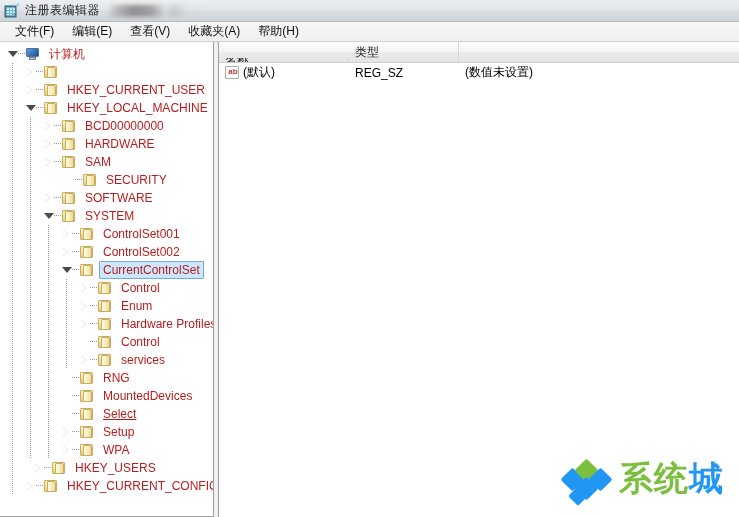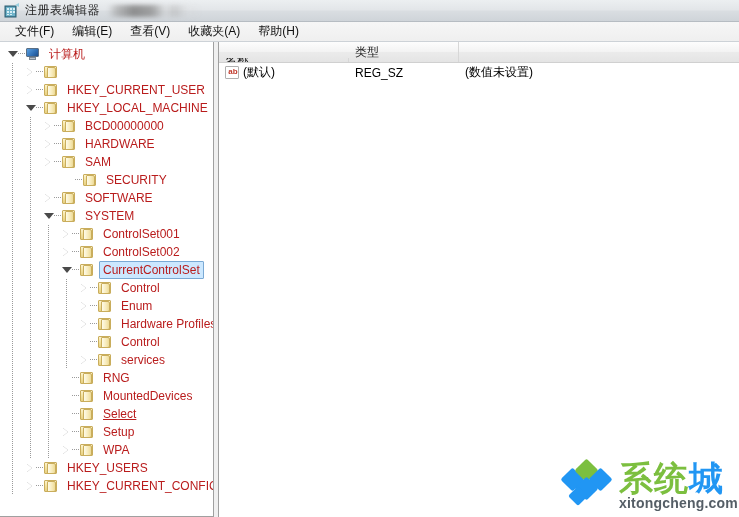--- a/index.html
+++ b/index.html
@@ -612,21 +612,21 @@
             <div class="vline" style="left: 30px;"></div>
             <div class="vline" style="left: 48px;"></div>
             <div class="expander collapsed"></div>
             <div class="dots"></div>
             <div class="ficon">
               <div class="back"></div>
               <div class="front"></div>
             </div>
             <span class="tlabel">WPA</span>
           </div>
-          <div class="tnode" style="padding-left: 24px;">
+          <div class="tnode" style="padding-left: 32px;">
             <div class="vline" style="left: 12px;"></div>
             <div class="expander collapsed"></div>
             <div class="dots"></div>
             <div class="ficon">
               <div class="back"></div>
               <div class="front"></div>
             </div>
             <span class="tlabel">HKEY_USERS</span>
           </div>
           <div class="tnode" style="padding-left: 24px;">
@@ -665,16 +665,15 @@
 
   <div class="watermark">
     <div class="wm-logo">
       <div class="dmd d1"></div>
       <div class="dmd d2"></div>
       <div class="dmd d3"></div>
       <div class="dmd d4"></div>
       <div class="dmd d5"></div>
     </div>
     <div class="wm-cn"><span>系统</span><span class="blue">城</span></div>
-    <div class="wm-en">xitongcheng.com</div>
   </div>
 
 </div>
 
 </body></html>

